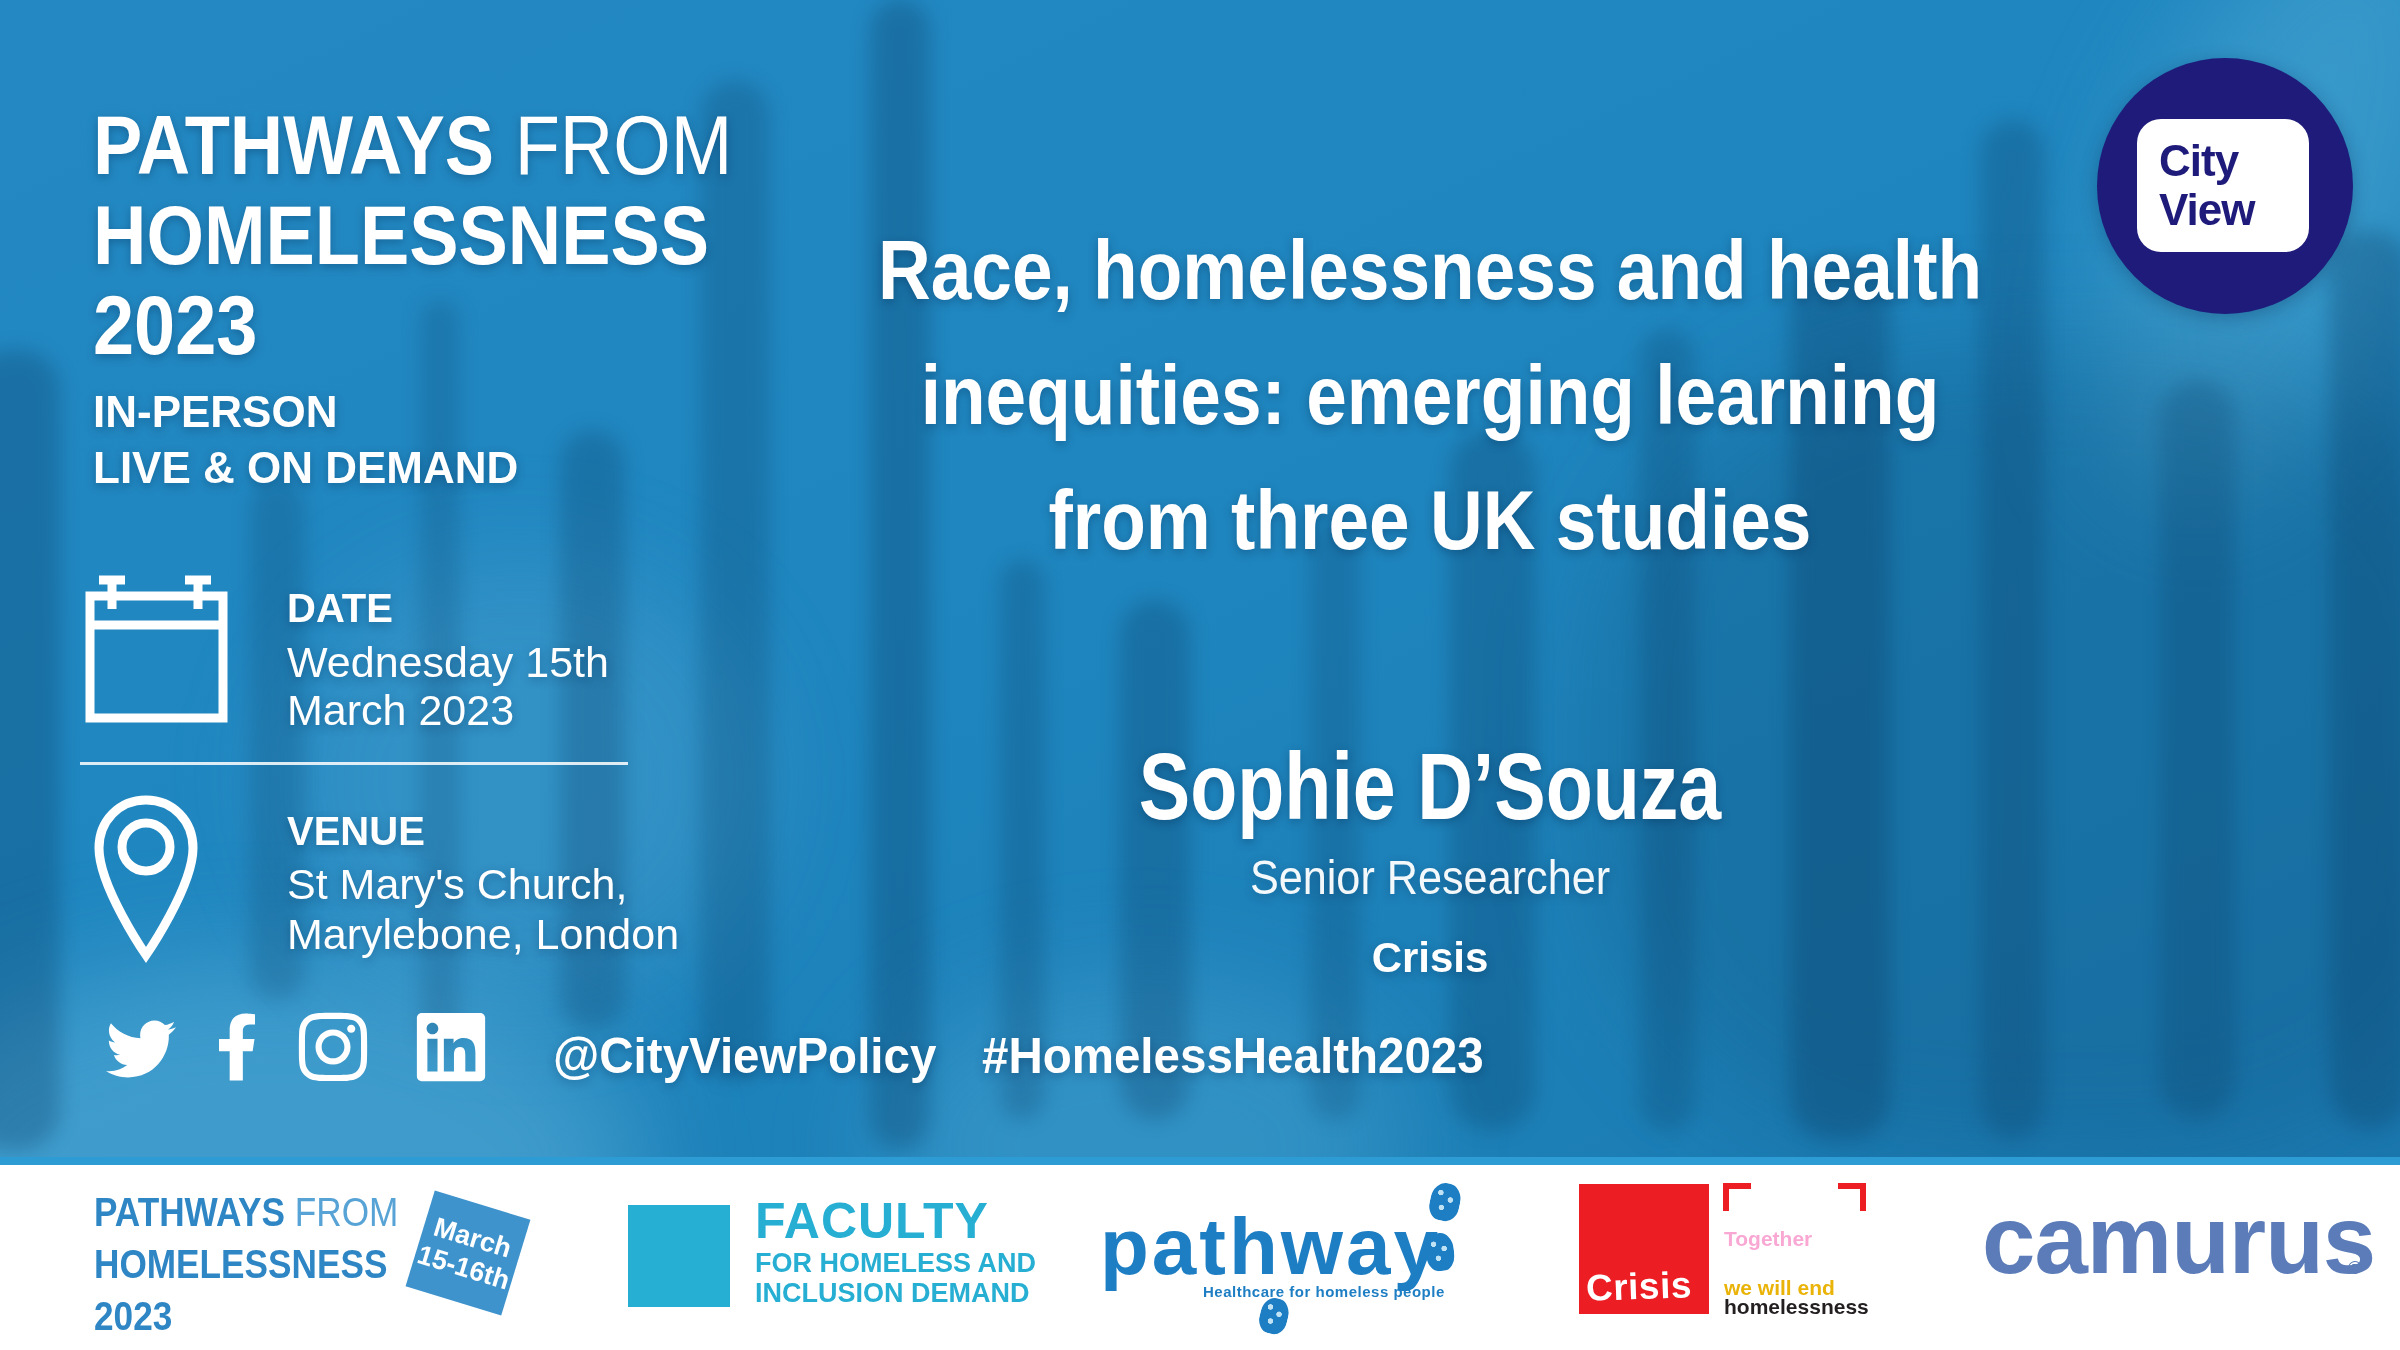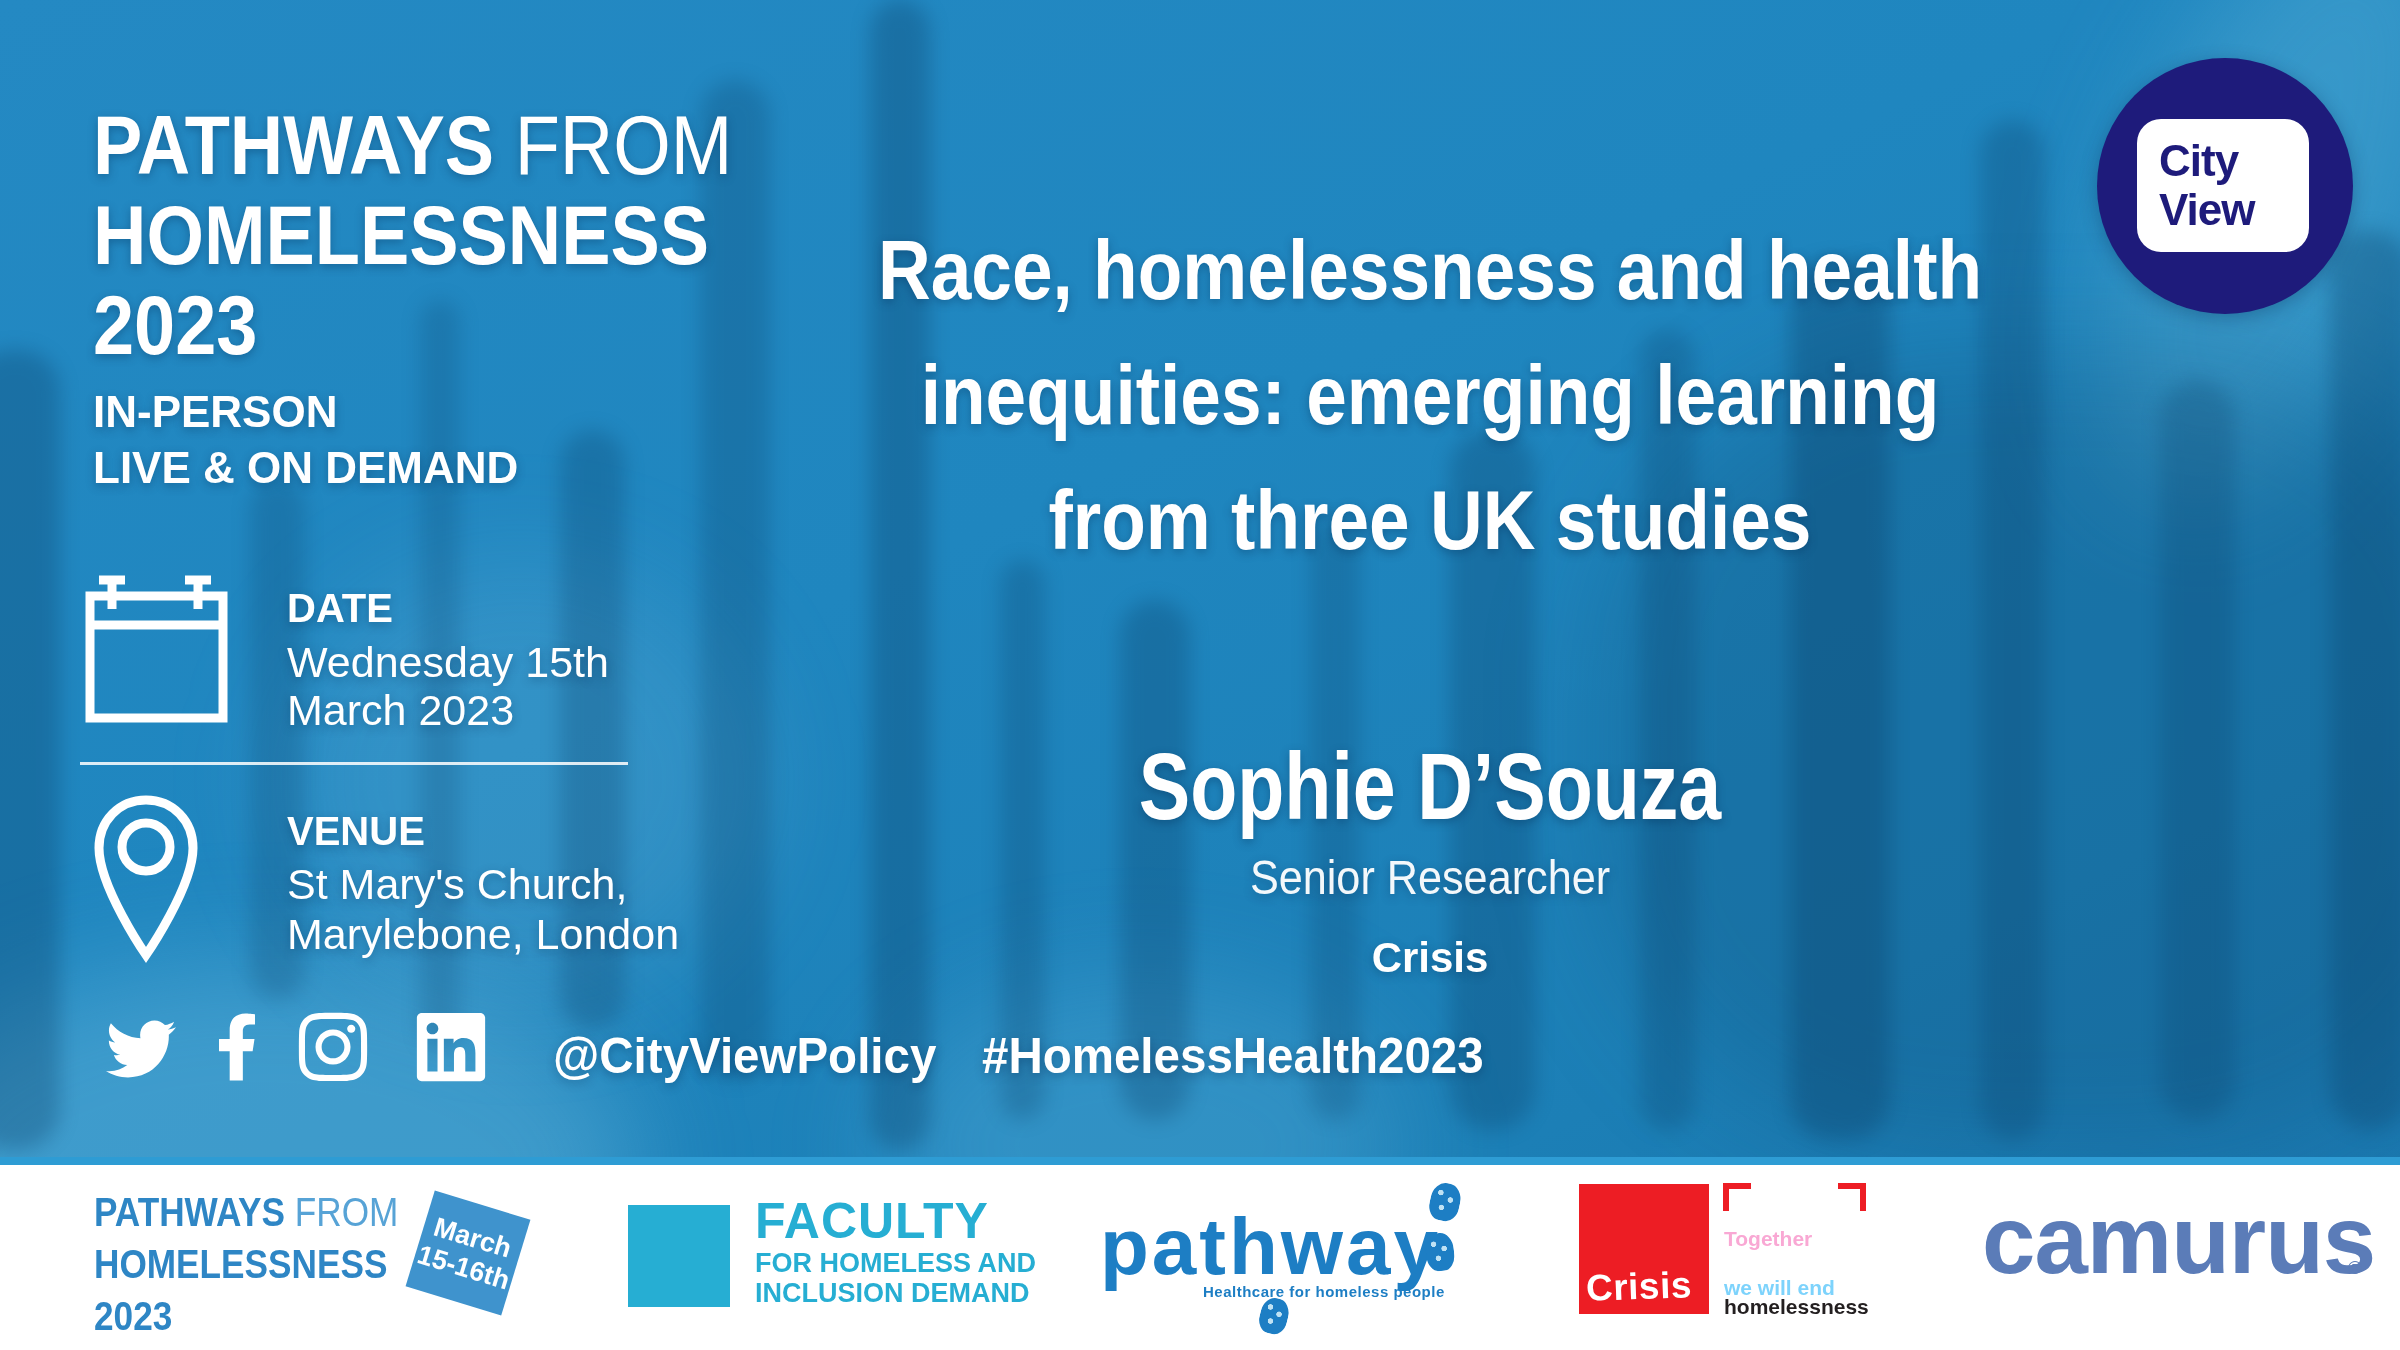--- a/index.html
+++ b/index.html
@@ -158,19 +158,19 @@
   <span class="fp" style="left:1430px;top:1183px;width:30px;height:38px;transform:rotate(12deg);"></span>
   <span class="fp" style="left:1426px;top:1233px;width:28px;height:38px;transform:rotate(-6deg);"></span>
   <span class="fp" style="left:1260px;top:1298px;width:28px;height:36px;transform:rotate(14deg);"></span>
 
   <div class="abs" style="left:1579px;top:1184px;width:130px;height:130px;background:#ed1d24;">
     <span style="position:absolute;left:7px;bottom:6px;color:#ffffff;font-weight:bold;font-size:37px;letter-spacing:.5px;transform:rotate(-2deg);">Crisis</span>
   </div>
   <span class="bracket" style="left:1723px;top:1183px;border-top:6px solid #ed1d24;border-left:6px solid #ed1d24;"></span>
   <span class="bracket" style="left:1838px;top:1183px;border-top:6px solid #ed1d24;border-right:6px solid #ed1d24;"></span>
   <div class="abs b" style="left:1724px;top:1228px;font-size:21px;line-height:21px;color:#f9a8d4;text-align:right;">Together</div>
-  <div class="abs b" style="left:1724px;top:1277px;font-size:21px;line-height:21px;color:#7dd3fc;">we will end</div>
+  <div class="abs b" style="left:1724px;top:1277px;font-size:21px;line-height:21px;color:#eab308;">we will end</div>
   <div class="abs b" style="left:1724px;top:1296px;font-size:21px;line-height:21px;color:#231f20;">homelessness</div>
 
   <div class="abs b" style="left:1982px;top:1190px;font-size:96px;line-height:100px;letter-spacing:-1px;color:#5b7cb8;">camurus</div>
   <div class="abs" style="left:2348px;top:1258px;font-size:19px;line-height:19px;color:#5b7cb8;">®</div>
 
 </div>
 
 </body></html>

